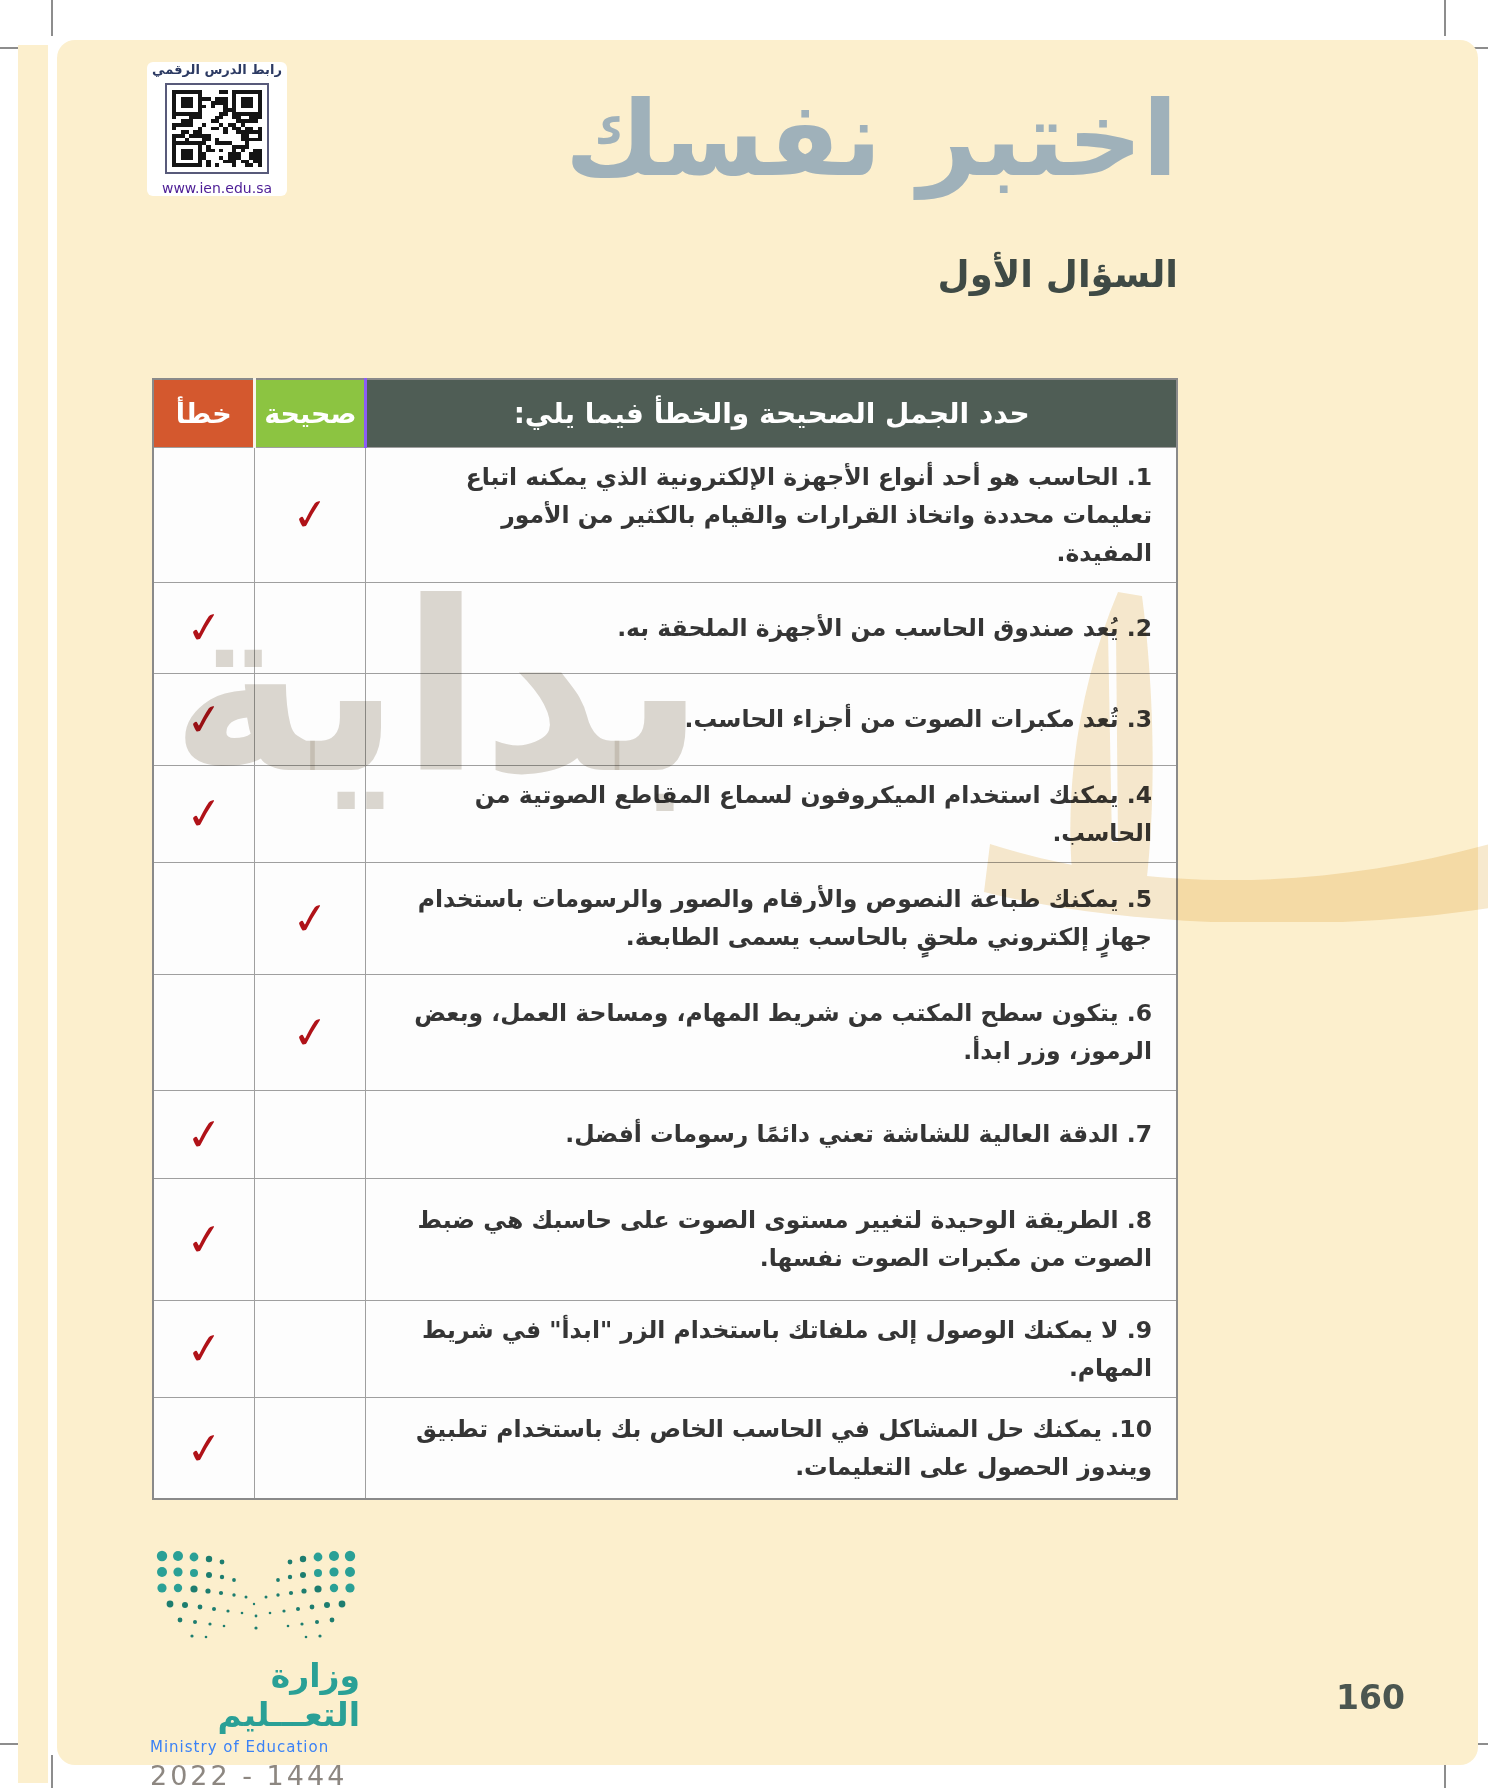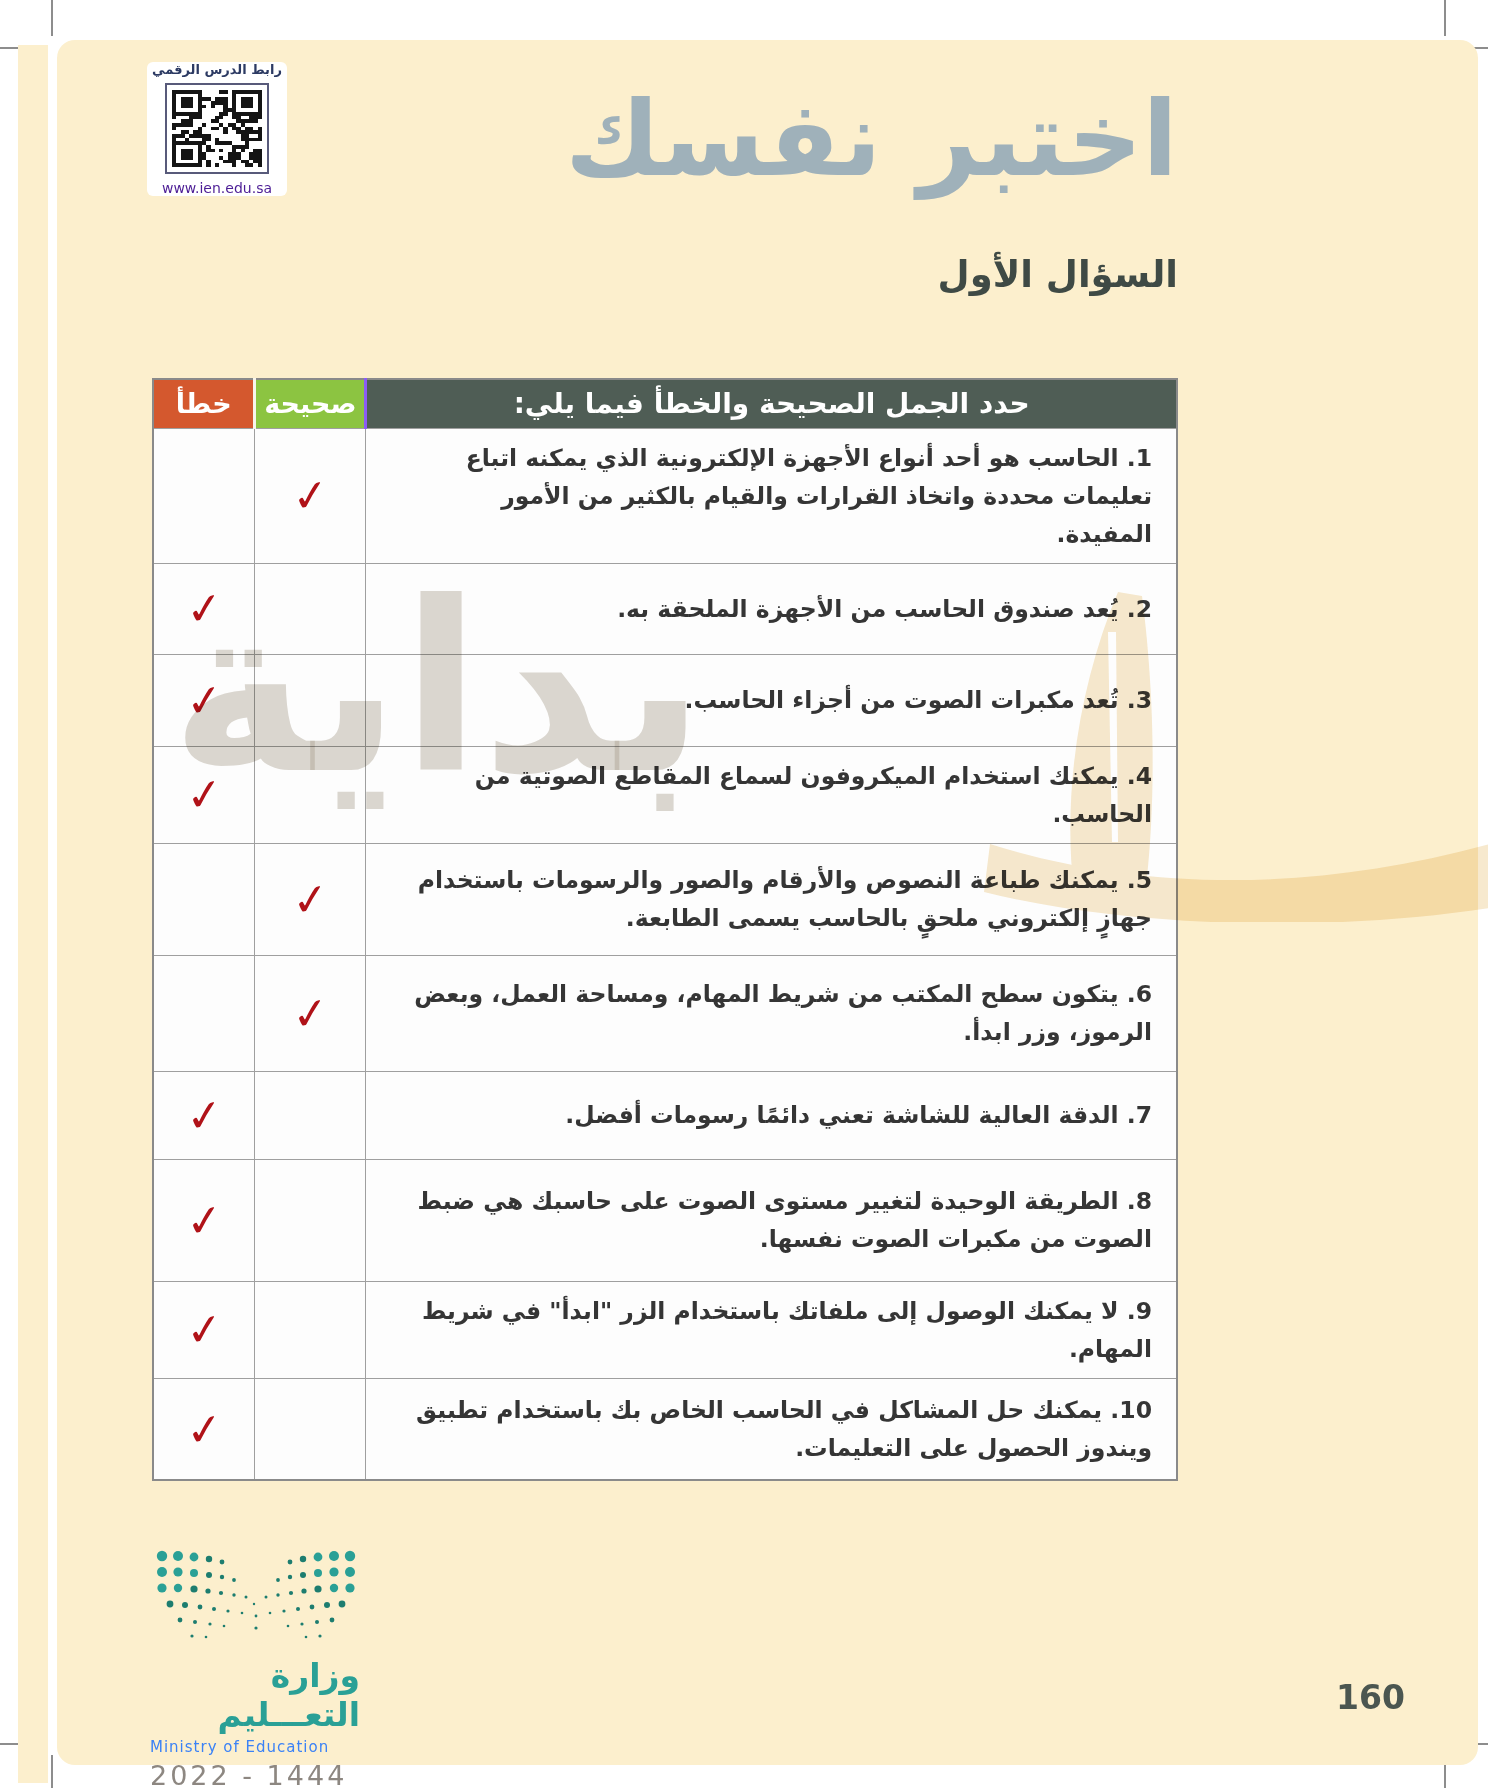--- a/index.html
+++ b/index.html
@@ -31,21 +31,21 @@
   
   .main-title{position:absolute;top:78px;right:310px;font-size:104px;color:var(--title-gray-blue);
               font-weight:bold;z-index:3;letter-spacing:2px;}
   .section-heading{position:absolute;top:253px;right:310px;font-size:37px;font-weight:bold;
                    color:var(--heading-dark);z-index:3;}
 
   
   .quiz-table-wrap{position:absolute;left:152px;top:378px;width:1026px;z-index:1;}
   table{width:100%;border-collapse:collapse;direction:rtl;background:#fdfdfd;border:2px solid #8a8a8a;}
   col.c-statement{width:813px} col.c-correct{width:111px} col.c-wrong{width:102px}
-  thead th{height:49px;color:#fff;font-weight:bold;text-align:center;vertical-align:middle;}
+  thead th{height:68px;color:#fff;font-weight:bold;text-align:center;vertical-align:middle;}
   th.th-statement{background:var(--header-slate);font-size:28px;}
   th.th-correct{background:var(--correct-green);font-size:27px;border-left:3px solid #f7f4ec;border-right:3px solid #8b5cf6;}
   th.th-wrong{background:var(--wrong-orange);font-size:27px;}
   tbody td{border:1px solid #9f9f9f;vertical-align:middle;background:#fdfdfd;}
   td.statement-cell{padding:10px 24px 10px 34px;font-size:23.5px;font-weight:600;color:#353535;
                     line-height:1.62;text-align:right;}
   td.mark-cell{text-align:center;}
   .check{font-size:44px;font-weight:bold;color:var(--check-red);display:inline-block;transform:rotate(-6deg);}
   tr.r1{height:119px} tr.r2{height:91px} tr.r3{height:92px} tr.r4{height:92px} tr.r5{height:112px}
   tr.r6{height:116px} tr.r7{height:88px} tr.r8{height:122px} tr.r9{height:83px} tr.r10{height:102px}

